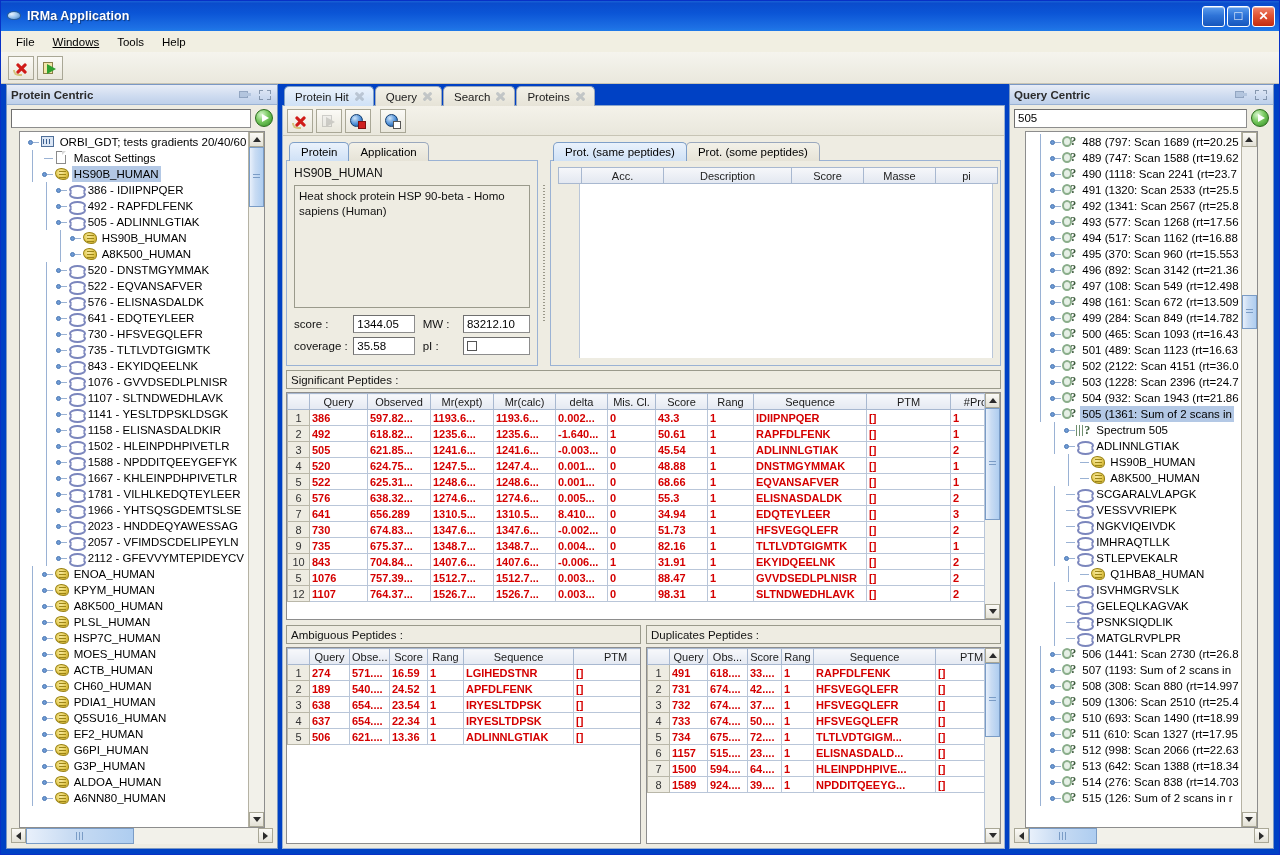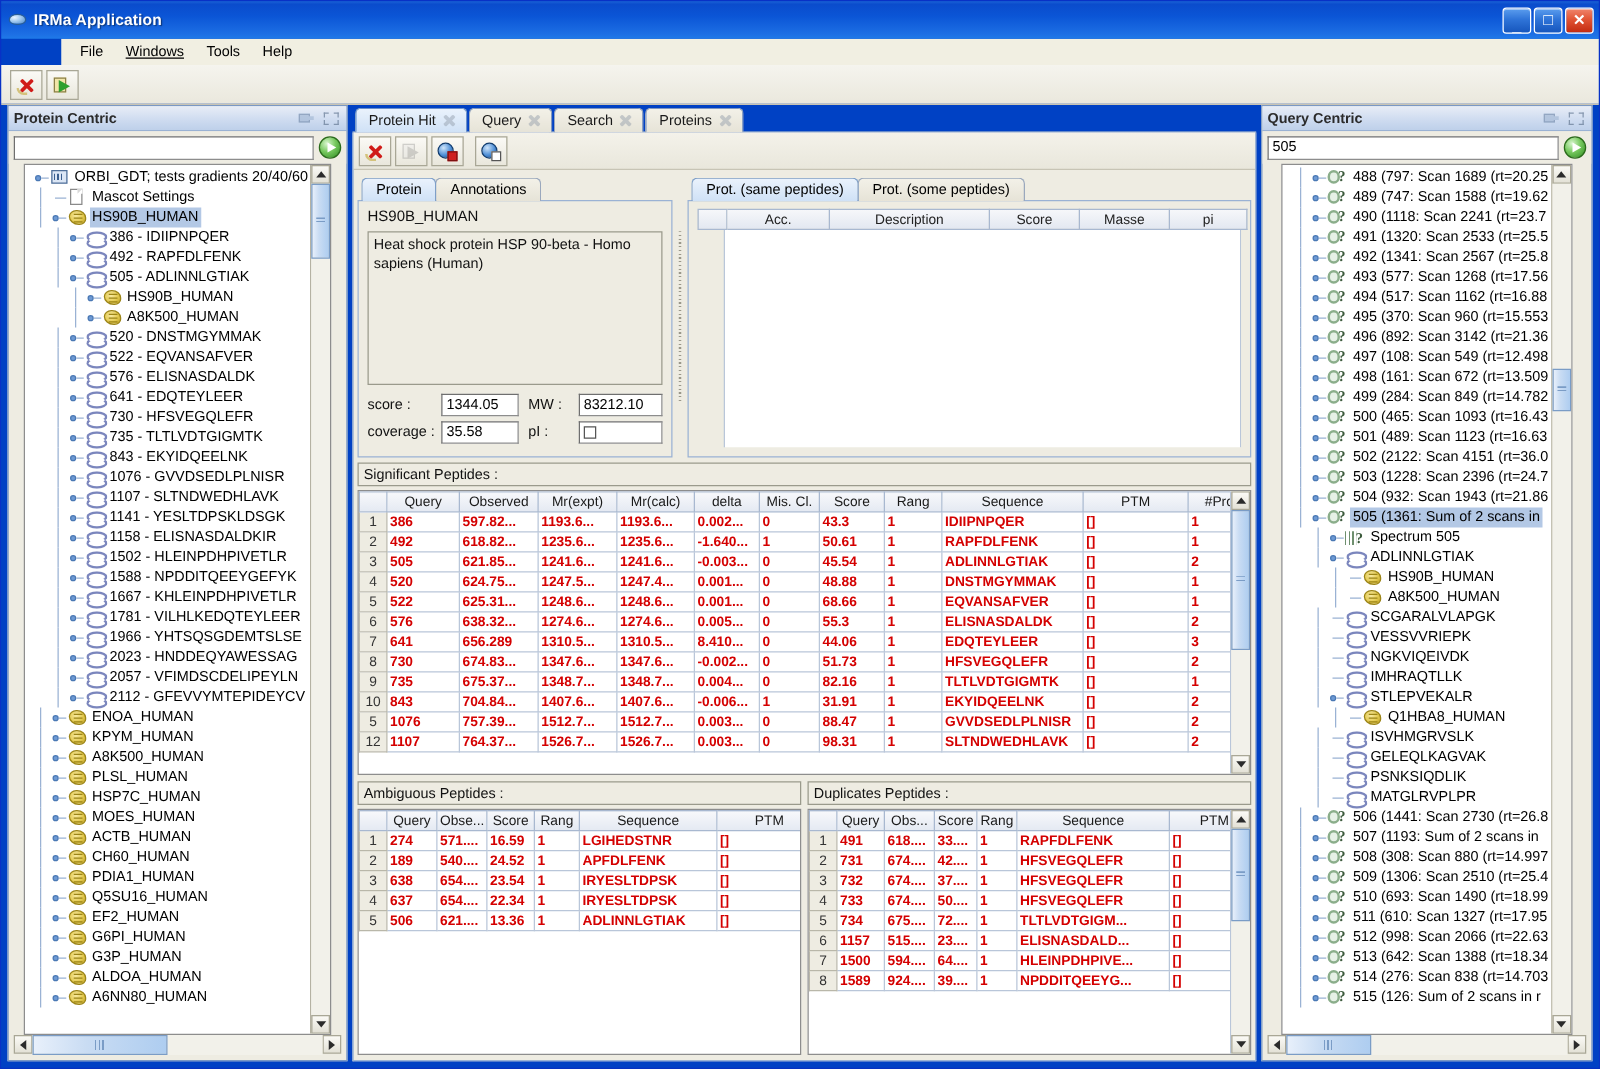--- a/index.html
+++ b/index.html
@@ -60,21 +60,20 @@
   }
   .win-btn.min .gl { top: 7px; font-size: 13px; }
   .win-btn.max .gl { top: 2px; font-size: 13px; }
   
   .menubar {
     height: 21px; flex: 0 0 21px;
     background: #f1efe2;
     display: flex; align-items: center;
     padding-left: 6px;
     border-bottom: 0;
-    margin-left: 48px;
   }
   .menu-item {
     padding: 2px 9px; color: #000; font-size: 11.5px;
   }
   .menu-item u { text-decoration: underline; }
   
   .toolbar {
     height: 32px; flex: 0 0 32px;
     background: linear-gradient(to bottom, #f5f4ee 0%, #eae8dd 100%);
     display: flex; align-items: center; padding-left: 7px;
@@ -1081,21 +1080,21 @@
                 <span class="mk"></span>
               </span>
           </div>
         </div>
 
         <div class="upper">
 
           <div class="card" style="flex:0 0 252px;">
             <div class="inner-tabstrip" id="protein-card-tabs">
                 <div class="itab active">Protein</div>
-                <div class="itab">Annotations</div>
+                <div class="itab">Application</div>
               </div>
             <div class="itab-body">
               <div class="prot-name">HS90B_HUMAN</div>
               <div class="descbox">Heat shock protein HSP 90-beta - Homo sapiens (Human)</div>
               <div class="fields">
                 <div class="frow">
                   <span class="flabel" style="width:58px;">score :</span>
                   <span class="finput" style="width:64px; margin-left:4px;">1344.05</span>
                   <span class="flabel" style="width:38px; margin-left:8px;">MW :</span>
                   <span class="finput" style="width:70px; margin-left:4px;">83212.10</span>
@@ -1264,21 +1263,21 @@
                         <td>2</td>
                       </tr>
                       <tr>
                         <td class="rh">7</td>
                         <td>641</td>
                         <td>656.289</td>
                         <td>1310.5...</td>
                         <td>1310.5...</td>
                         <td>8.410...</td>
                         <td>0</td>
-                        <td>44.06</td>
+                        <td>34.94</td>
                         <td>1</td>
                         <td>EDQTEYLEER</td>
                         <td>[]</td>
                         <td>3</td>
                       </tr>
                       <tr>
                         <td class="rh">8</td>
                         <td>730</td>
                         <td>674.83...</td>
                         <td>1347.6...</td>

